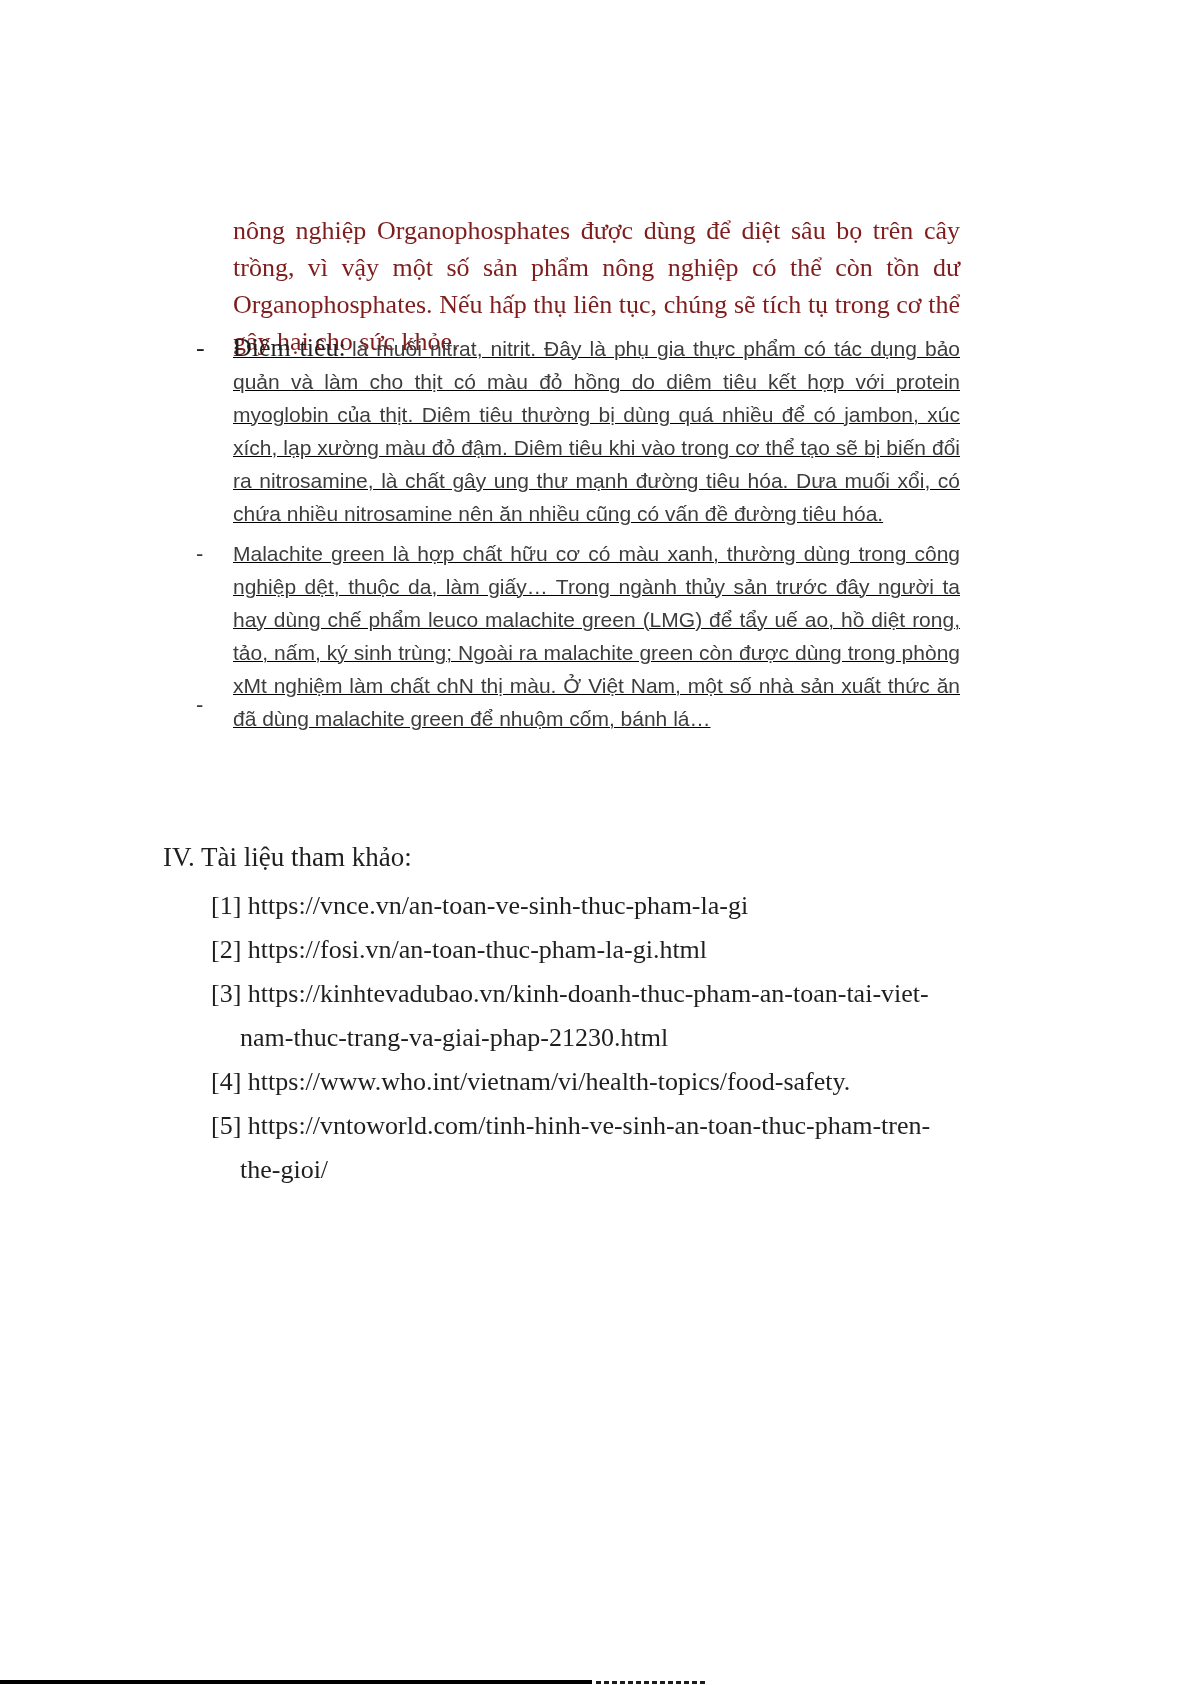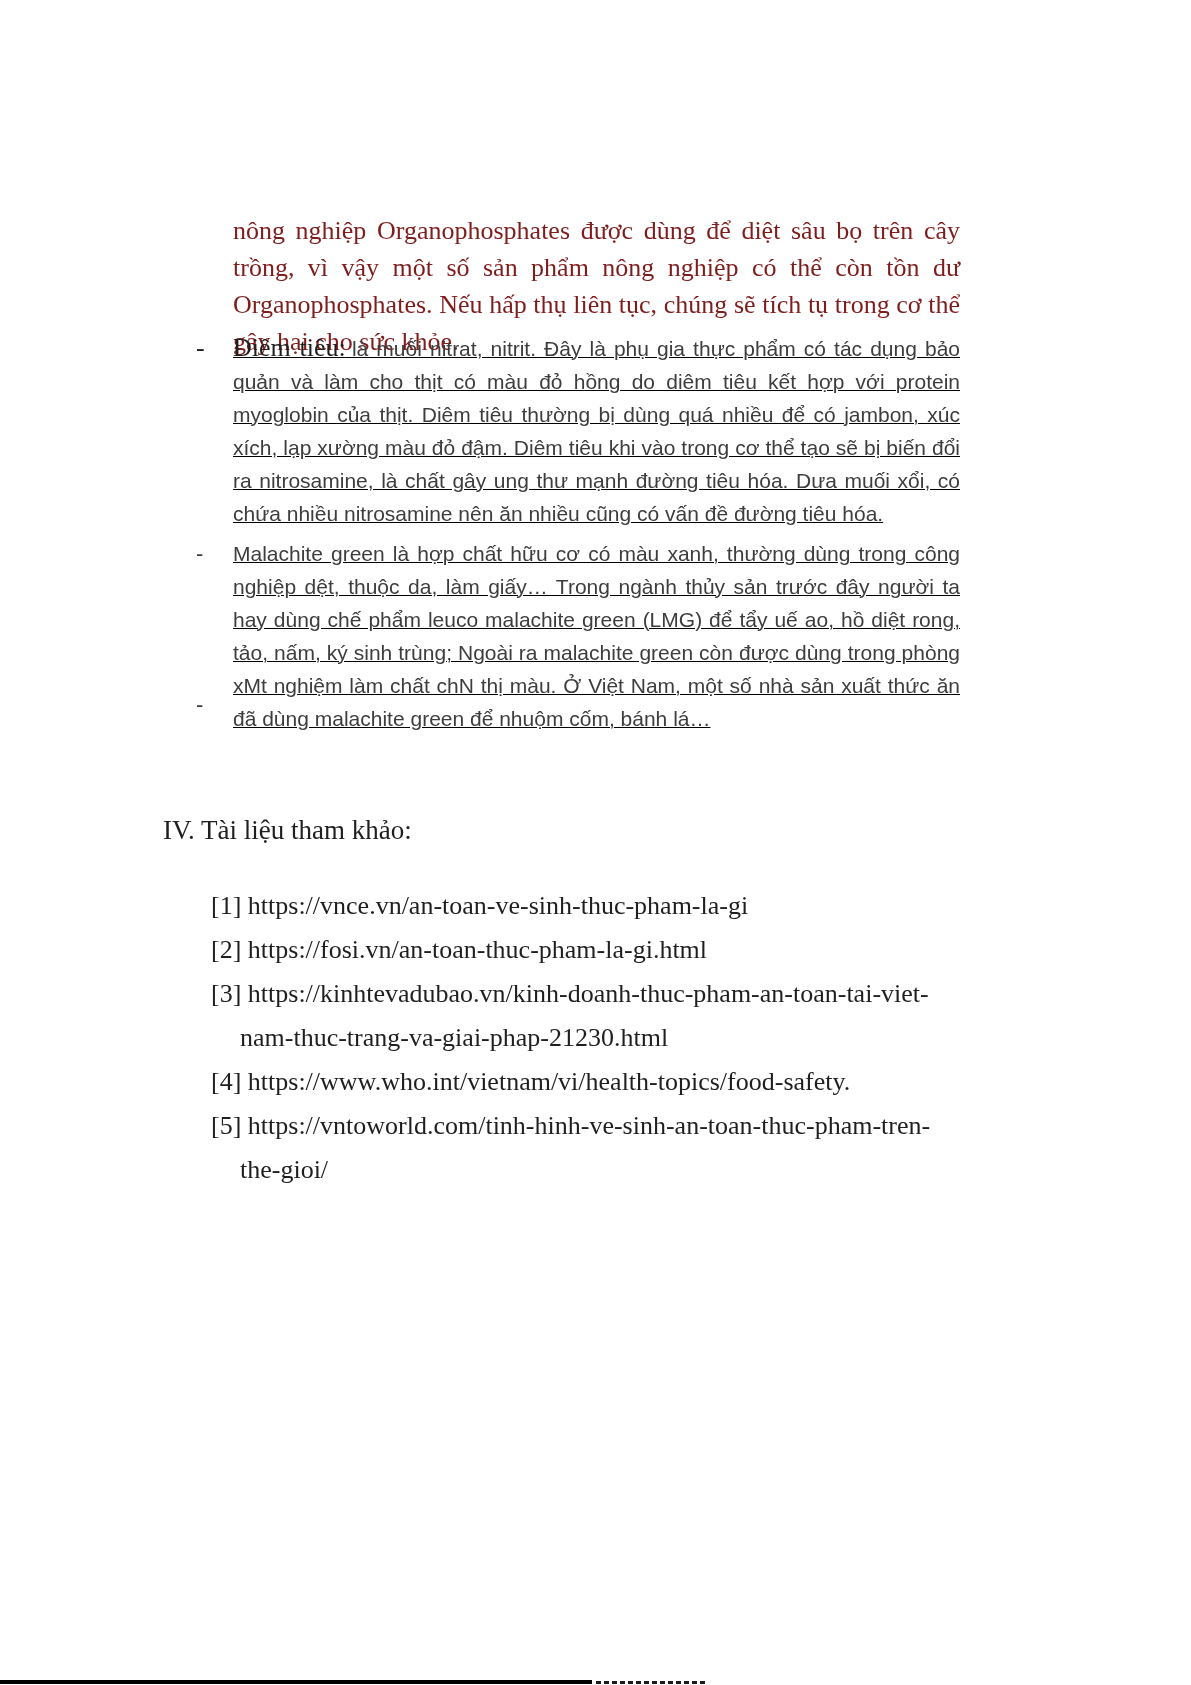--- a/index.html
+++ b/index.html
@@ -36,21 +36,21 @@
   .bullet .body-sans {
     font: 21px/33px "Liberation Sans", sans-serif;
     color: #3d3d3d;
   }
   #bullet-1 { top: 331px; }
   #bullet-2 { top: 537px; }
   #bullet-3 { top: 688px; min-height: 33px; }
 
   
   .refs-heading {
-    position: absolute; left: 163px; top: 812px;
+    position: absolute; left: 163px; top: 839px;
     font: 27px/36px "Liberation Serif", serif;
     color: #1f1f1f;
   }
   .refs {
     position: absolute; left: 211px; top: 884px; width: 752px;
     font: 26px/44px "Liberation Serif", serif;
     color: #1f1f1f;
   }
   .ref { padding-left: 29px; text-indent: -29px; }
 

